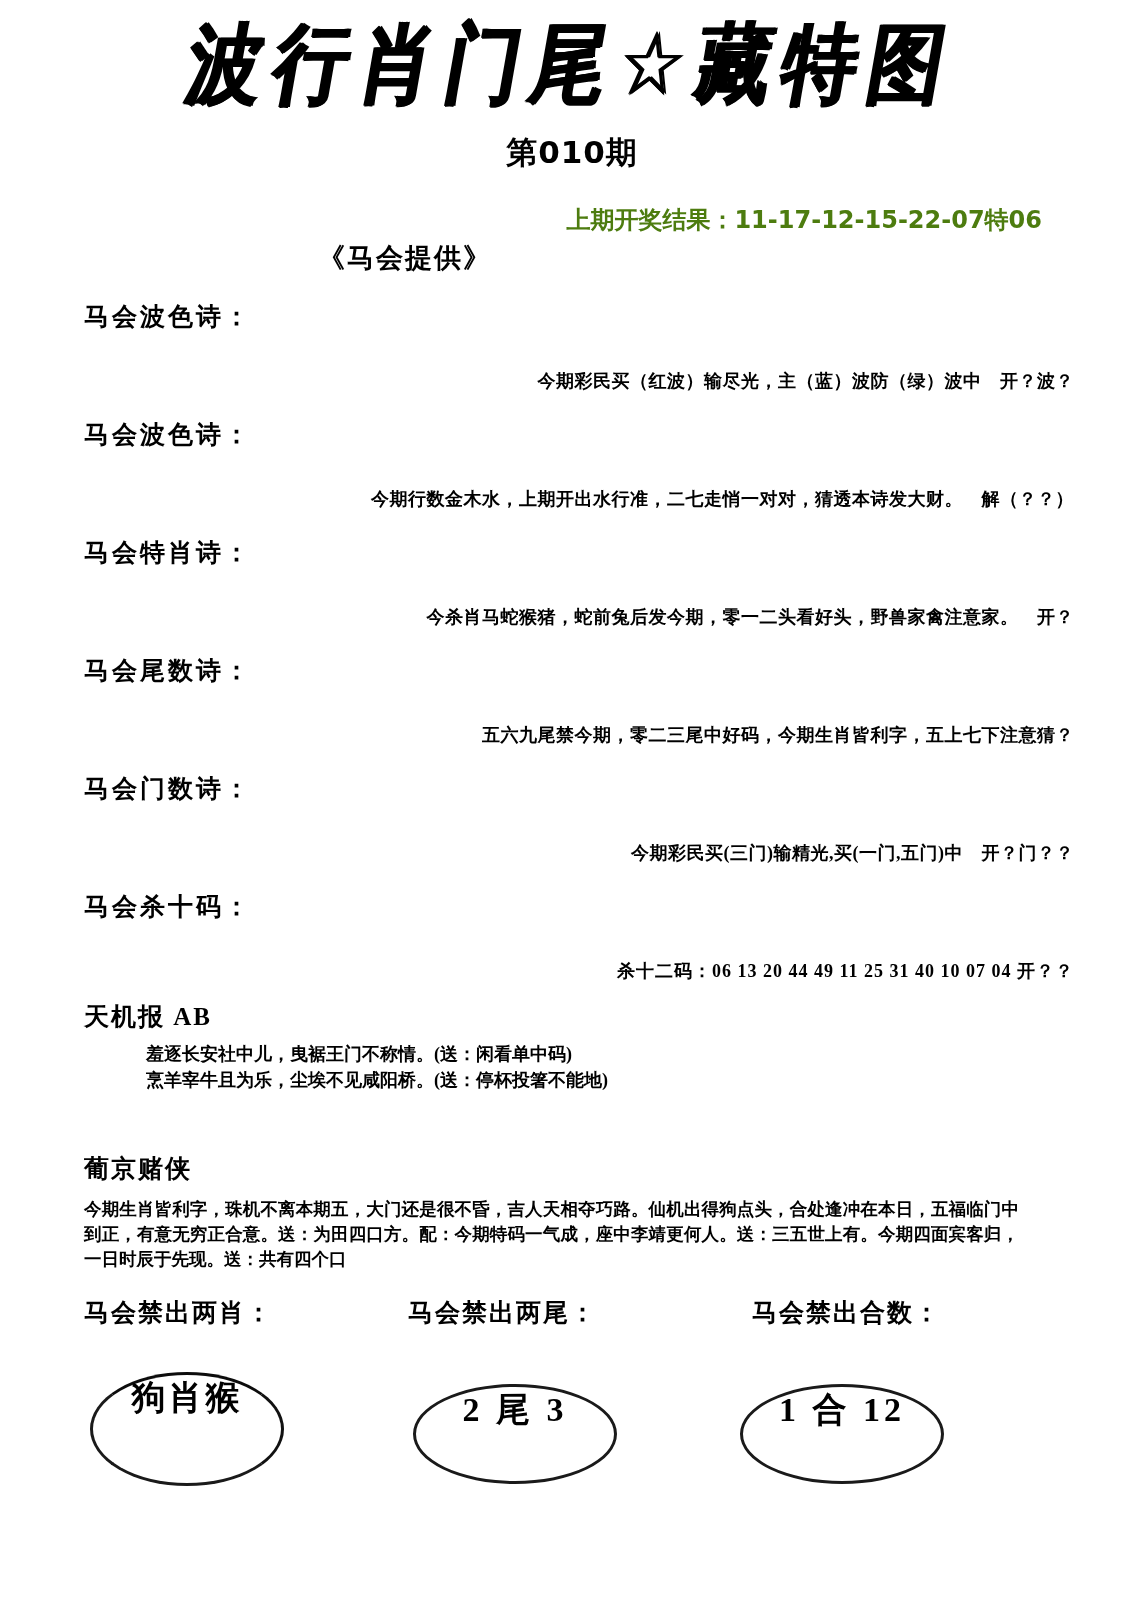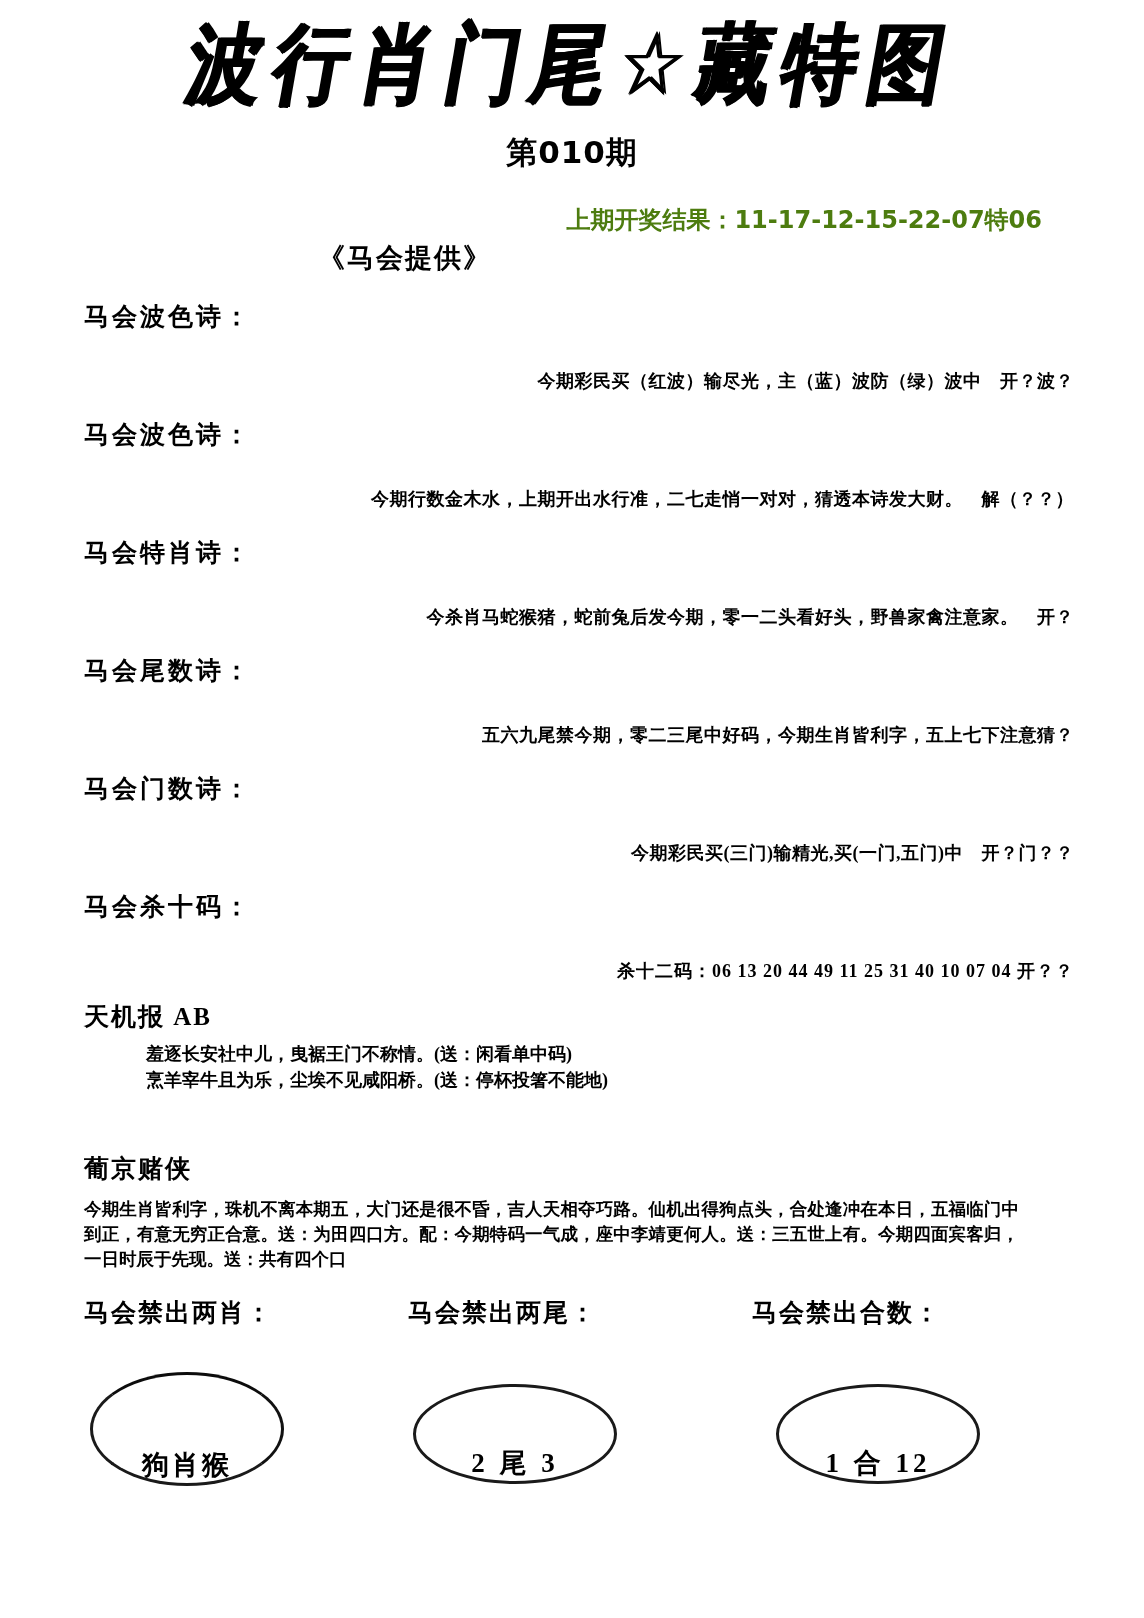--- a/index.html
+++ b/index.html
@@ -173,39 +173,39 @@
   .ovals {
     position: relative;
     height: 150px;
     margin-top: 30px;
   }
   .oval {
     position: absolute;
     border: 3px solid #1a1a1a;
     border-radius: 50%;
     display: flex;
-    align-items: flex-end;
+    align-items: flex-start;
     justify-content: center;
-    font-size: 27px;
+    font-size: 34px;
     font-weight: 700;
     letter-spacing: 3px;
   }
   .oval-1 {
     left: 90px; top: 0;
     width: 188px; height: 108px;
     border-top-color: #0c0c0c;
     border-right-color: #111;
   }
   .oval-2 {
     left: 413px; top: 12px;
     width: 198px; height: 94px;
     letter-spacing: 4px;
   }
   .oval-3 {
-    left: 776px; top: 12px;
+    left: 740px; top: 12px;
     width: 198px; height: 94px;
     letter-spacing: 4px;
   }
   .oval span { display: inline-block; }
 </style>
 </head>
 <body>
 
 <div class="page">
 

